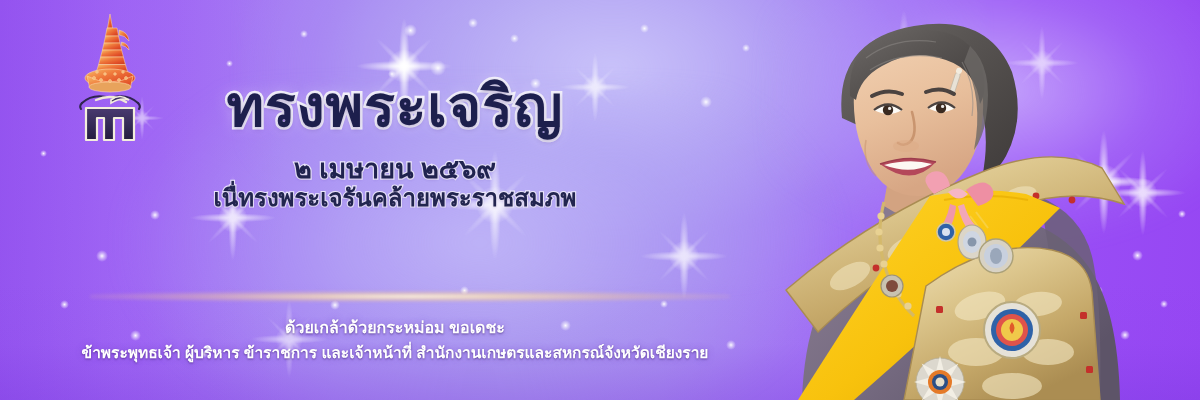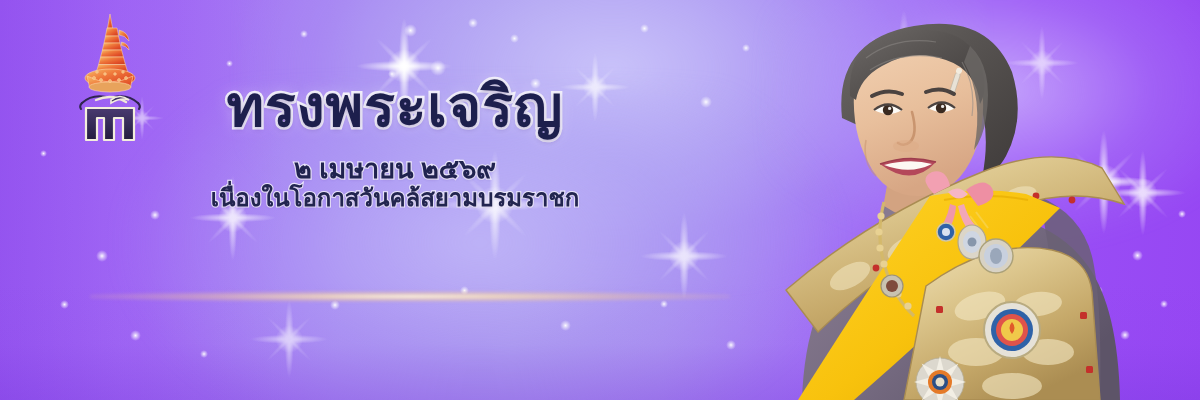--- a/index.html
+++ b/index.html
@@ -414,23 +414,27 @@
     </svg>
   </div>
 
   <div class="text-block">
 
     <div class="headline">ทรงพระเจริญ</div>
 
     <div class="date-line">๒ เมษายน ๒๕๖๙</div>
 
     <div class="occasion">
-      <div class="occasion-line">เนื่องในโอกาสวันคล้สยามบรมราชก</div>
+      <div class="occasion-line">เนื่ทรงพระเจรันคล้ายพระราชสมภพ</div>
     </div>
 
+    <div class="closing">
+      <div class="closing-line">ด้วยเกล้าด้วยกระหม่อม ขอเดชะ</div>
+      <div class="closing-line small">ข้าพระพุทธเจ้า ผู้บริหาร ข้าราชการ และเจ้าหน้าที่ สำนักงานเกษตรและสหกรณ์จังหวัดเชียงราย</div>
+    </div>
   </div>
 
   <div class="portrait">
     <svg viewBox="0 0 420 400" xmlns="http://www.w3.org/2000/svg" aria-label="royal portrait">
       <defs>
         <linearGradient id="skin" x1="0" y1="0" x2="0.3" y2="1">
           <stop offset="0%" stop-color="#f3d3b4"></stop>
           <stop offset="55%" stop-color="#e8bf9c"></stop>
           <stop offset="100%" stop-color="#d7a684"></stop>
         </linearGradient>

